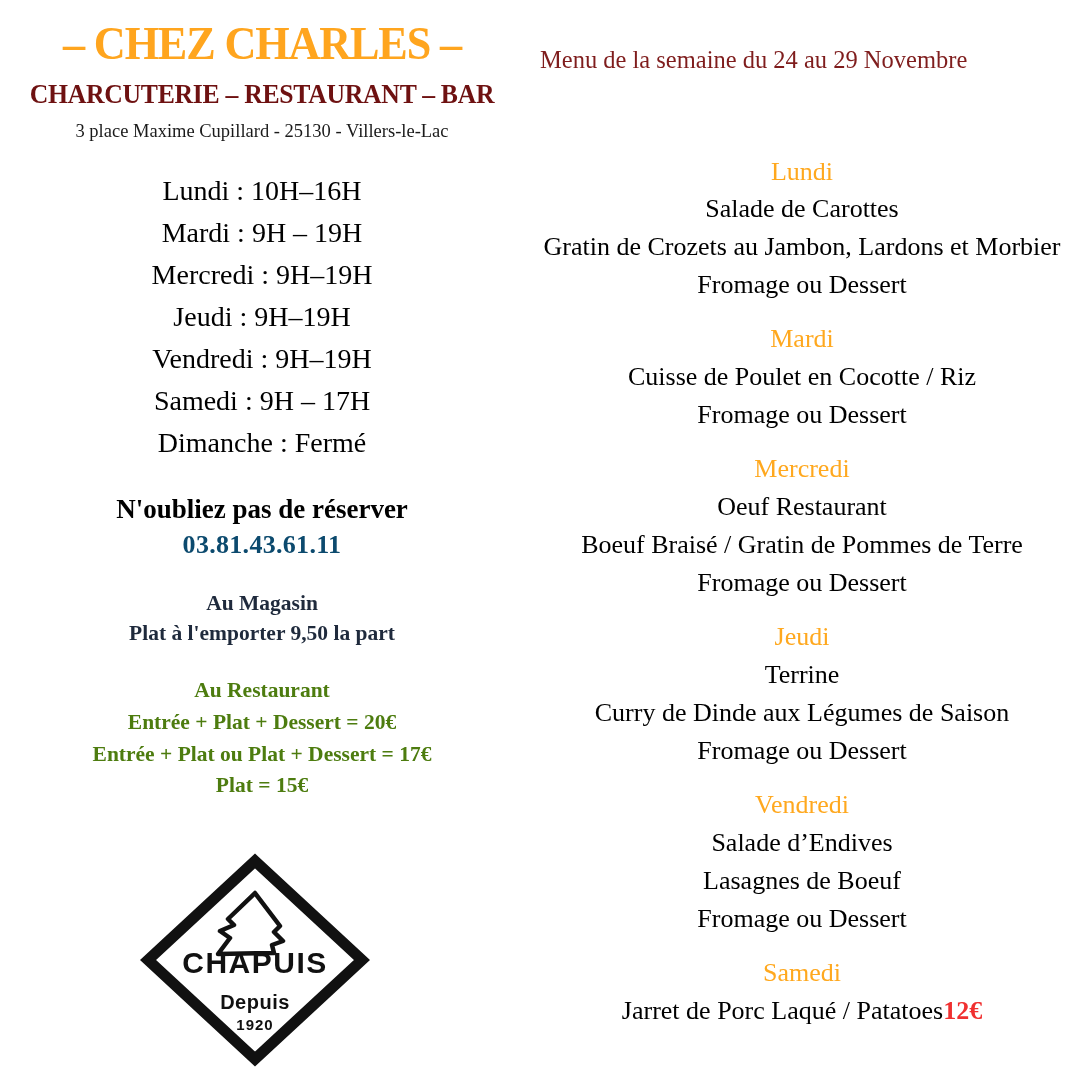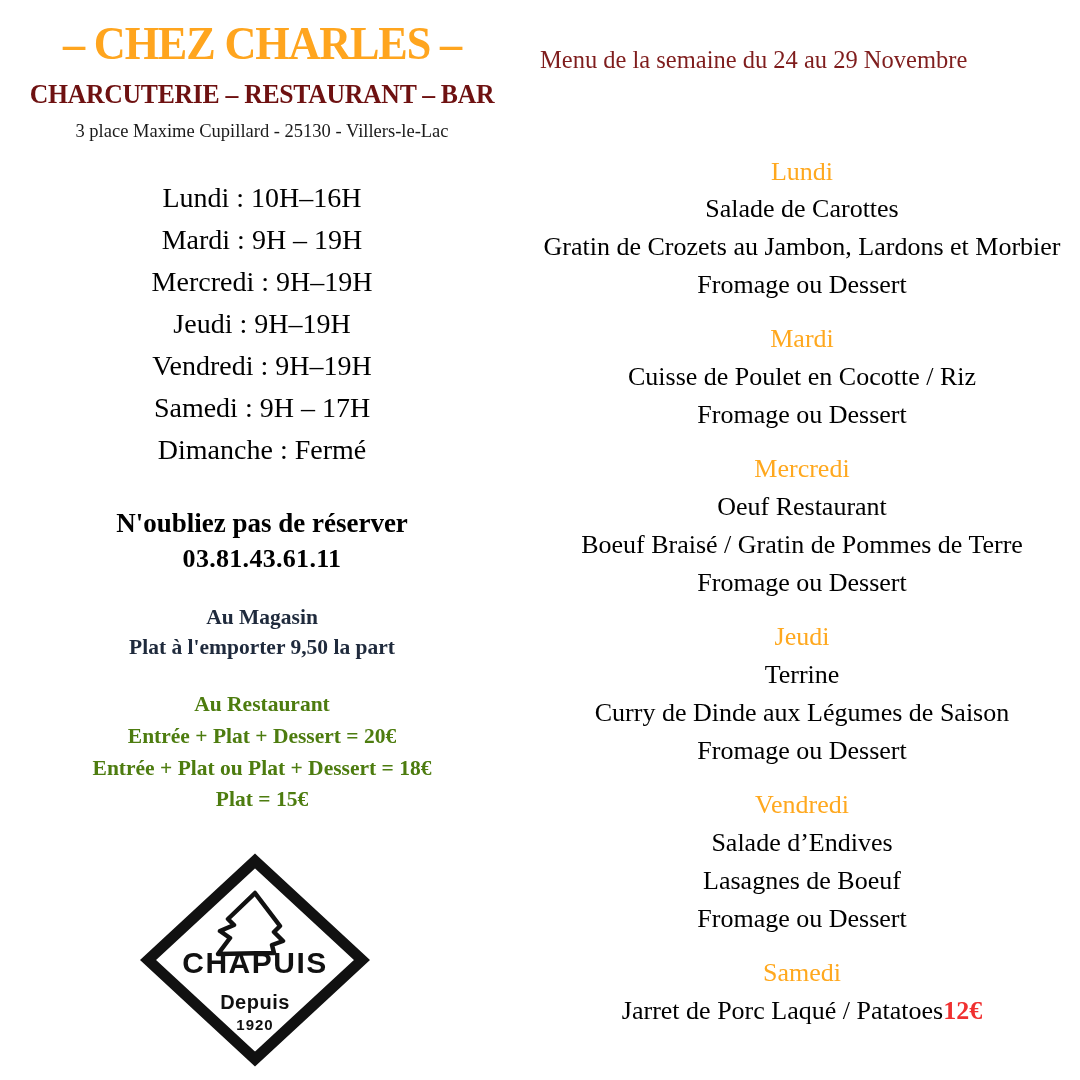--- a/index.html
+++ b/index.html
@@ -74,21 +74,21 @@
     margin: 0;
     padding: 30px 0 0 0;
   }
   .hours-title {
     font-size: 29px;
     line-height: 1.46;
     color: #000;
   }
   .hours-list {
     list-style: none;
-    margin: 7px;
+    margin: 0;
     padding: 0;
   }
   .hours-list li {
     font-size: 28px;
     line-height: 1.5;
     color: #000;
     white-space: nowrap;
   }
 
   
@@ -99,21 +99,21 @@
   .reserve-head {
     font-size: 27px;
     font-weight: 700;
     line-height: 1.32;
     color: #000;
   }
   .reserve-phone {
     font-size: 26px;
     font-weight: 700;
     line-height: 1.32;
-    color: #000000;
+    color: #0c4a6e;
     letter-spacing: 0.3px;
   }
 
   
   .shop-block {
     text-align: center;
     padding: 26px 0 0 0;
     color: #1F2A3C;
   }
   .shop-head {
@@ -228,21 +228,21 @@
     </div>
 
     <div class="shop-block">
       <div class="shop-head">Au Magasin</div>
       <div class="shop-line">Plat à l'emporter  9,50 la part</div>
     </div>
 
     <div class="resto-block">
       <div class="resto-head">Au Restaurant</div>
       <div class="resto-line">Entrée + Plat + Dessert = 20€</div>
-      <div class="resto-line">Entrée + Plat ou Plat + Dessert = 18€</div>
+      <div class="resto-line">Entrée + Plat ou Plat + Dessert = 17€</div>
       <div class="resto-line">Plat = 15€</div>
     </div>
 
     <div class="logo-wrap">
       <svg width="230" height="215" viewBox="0 0 230 215" xmlns="http://www.w3.org/2000/svg">
 
         <polygon points="115,8 222,107 115,206 8,107" fill="none" stroke="#111111" stroke-width="11" stroke-linejoin="miter"></polygon>
 
         <path d="M115,40 L140,73 L134,79 L143,88 L132,92 L134,100 L78,101 L90,85 L80,78 L94,72 L88,66 Z" fill="none" stroke="#111111" stroke-width="4.5" stroke-linejoin="round"></path>
         <text x="115" y="120" text-anchor="middle" font-family="'Liberation Sans','DejaVu Sans',sans-serif" font-size="30" font-weight="700" letter-spacing="1.5" fill="#111111">CHAPUIS</text>

